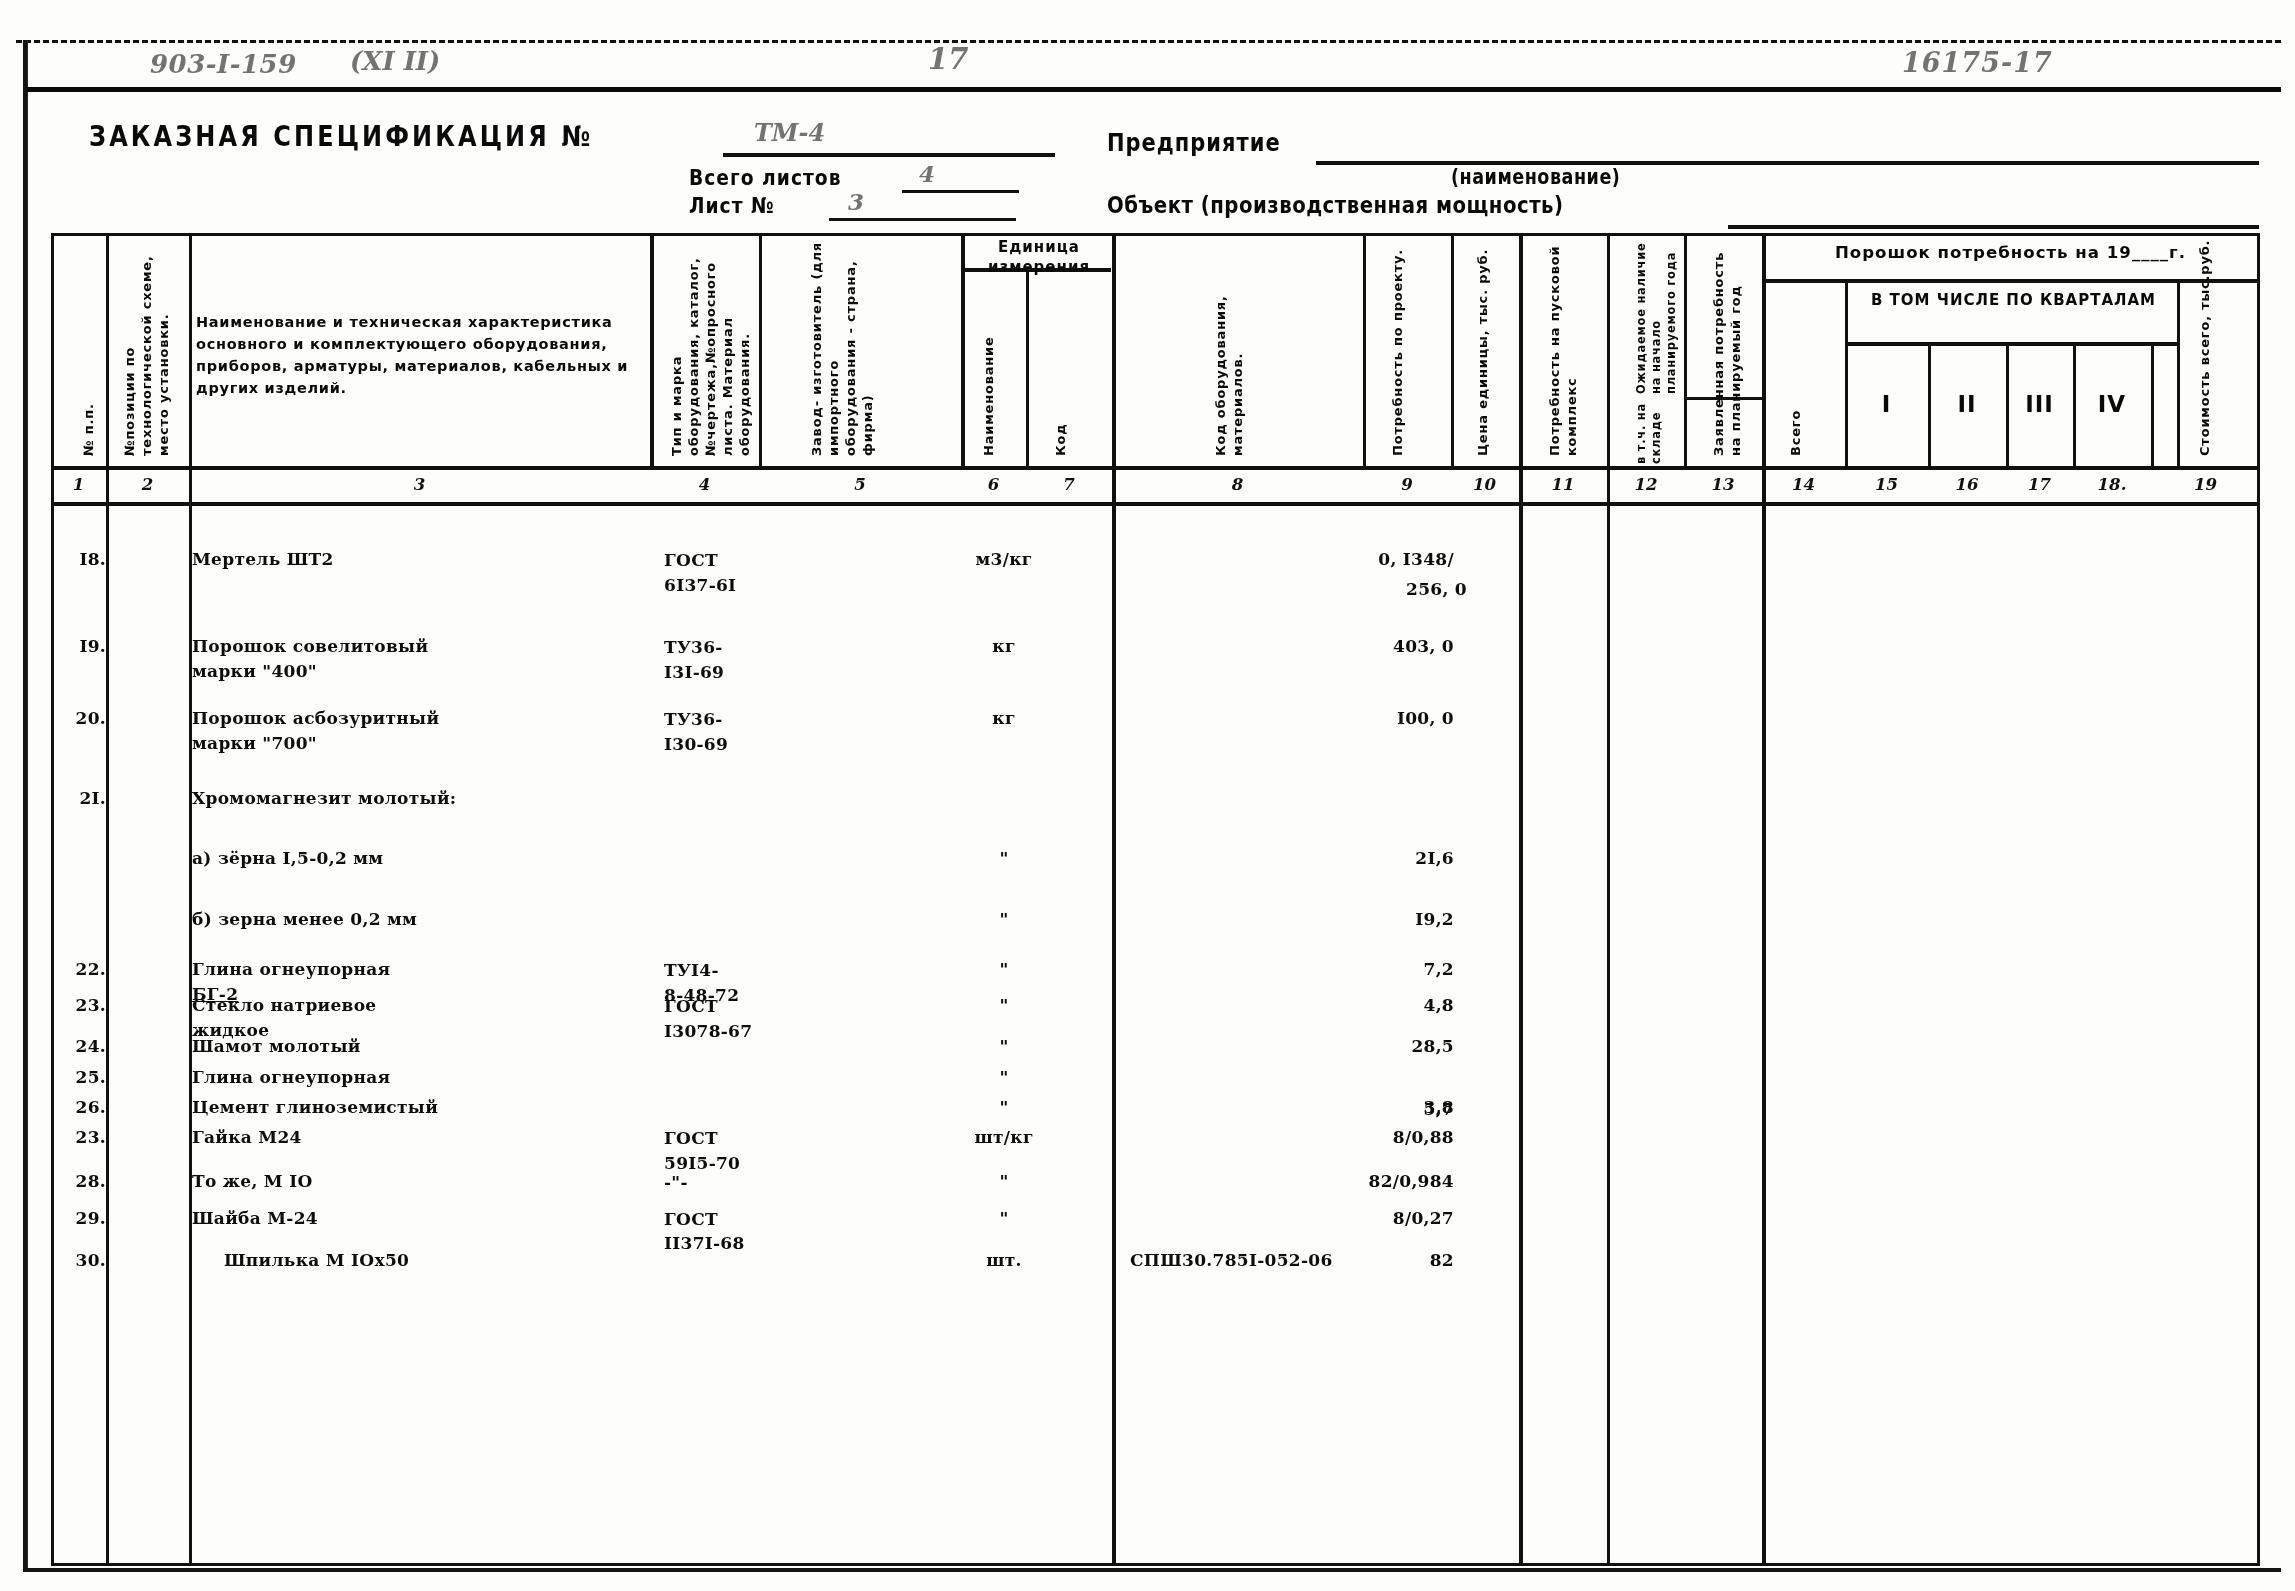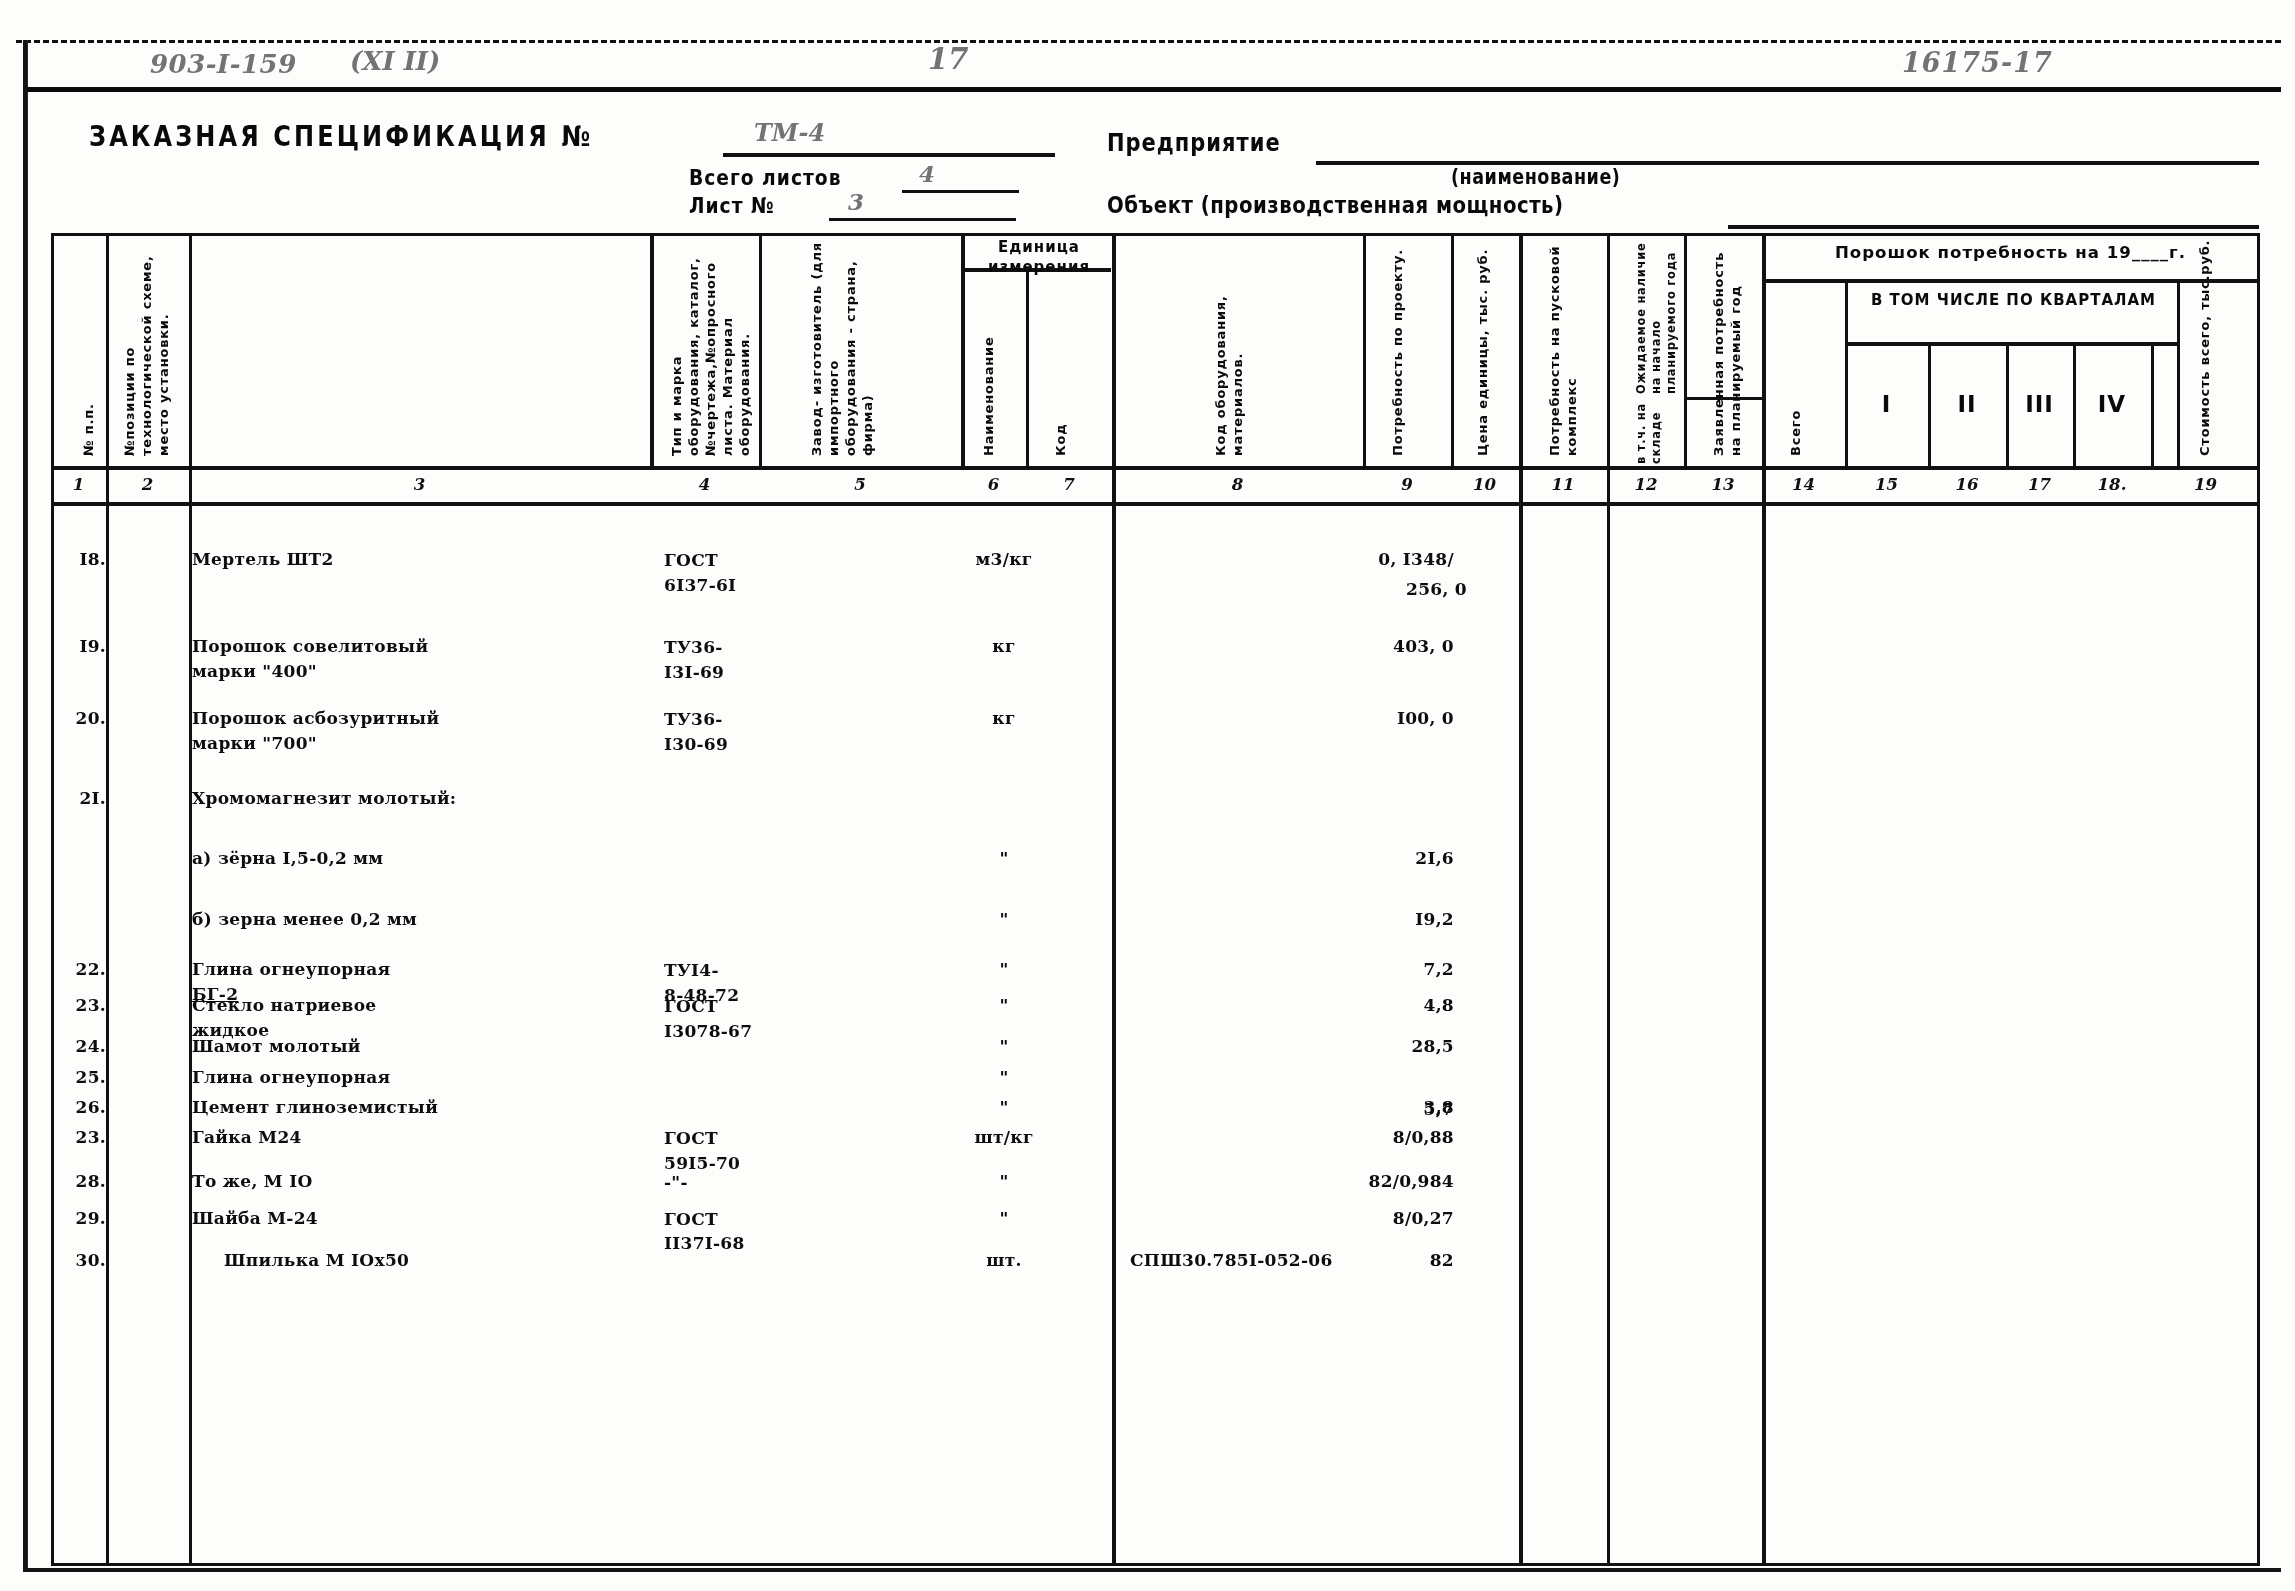--- a/index.html
+++ b/index.html
@@ -139,20 +139,21 @@
   <div class="vline" style="left:1845px;top:279px;height:188px;"></div>
   <div class="vline" style="left:1928px;top:342px;height:124px;"></div>
   <div class="vline" style="left:2006px;top:342px;height:124px;"></div>
   <div class="vline" style="left:2073px;top:342px;height:124px;"></div>
   <div class="vline" style="left:2151px;top:342px;height:124px;"></div>
   <div class="vline" style="left:2177px;top:279px;height:188px;"></div>
 
   <div class="vhead" style="left:81px;top:456px;width:218px;">№ п.п.</div>
   <div class="vhead" style="left:122px;top:456px;width:218px;white-space:normal;">№позиции по технологической схеме, место установки.</div>
 
+  <div class="h3-text">Наименование и техническая характеристика основного и комплектующего оборудования, приборов, арматуры, материалов, кабельных и других изделий.</div>
 
   <div class="vhead" style="left:669px;top:456px;width:218px;white-space:normal;">Тип и марка оборудования, каталог, №чертежа,№опросного листа. Материал оборудования.</div>
   <div class="vhead" style="left:809px;top:456px;width:218px;white-space:normal;">Завод- изготовитель (для импортного оборудования - страна, фирма)</div>
 
   <div class="hhead" style="left:965px;top:237px;width:148px;">Единица измерения</div>
   <div class="vhead" style="left:981px;top:456px;width:187px;">Наименование</div>
   <div class="vhead" style="left:1053px;top:456px;width:187px;">Код</div>
 
   <div class="vhead" style="left:1213px;top:456px;width:218px;white-space:normal;">Код оборудования, материалов.</div>
   <div class="vhead" style="left:1390px;top:456px;width:218px;white-space:normal;">Потребность по проекту.</div>

